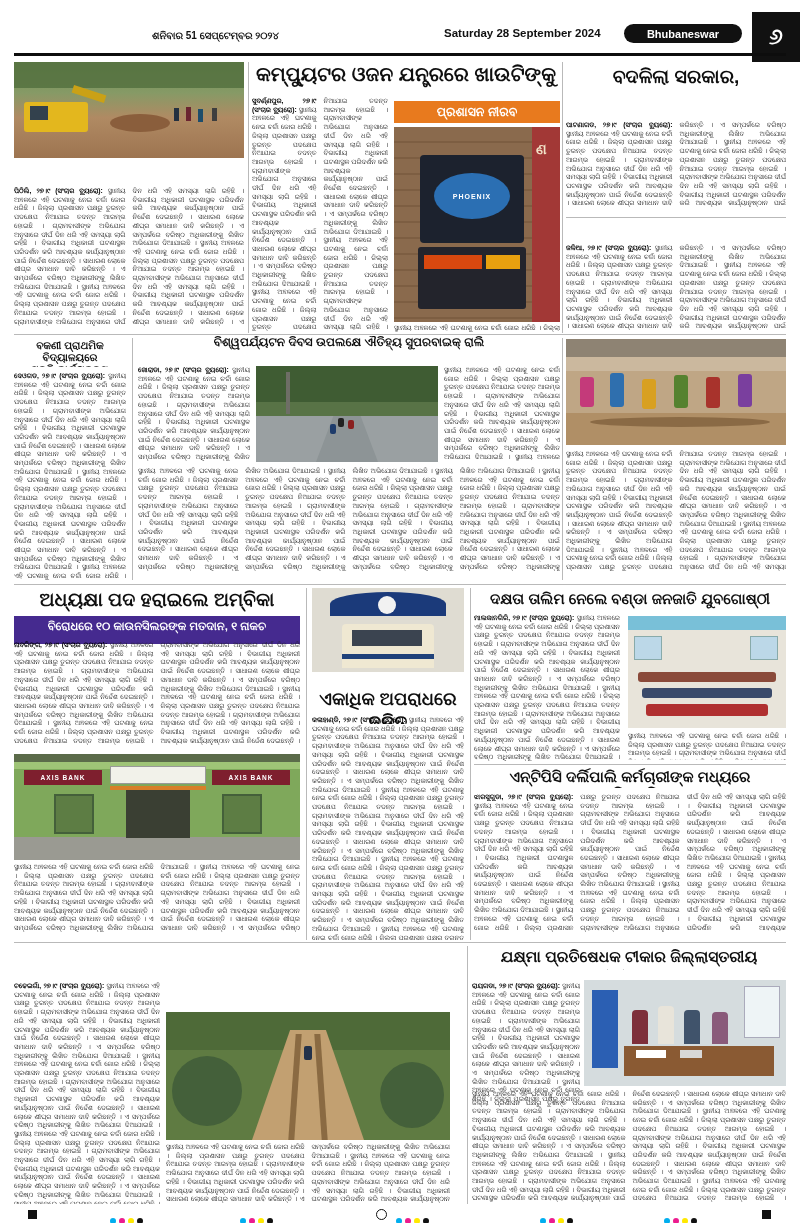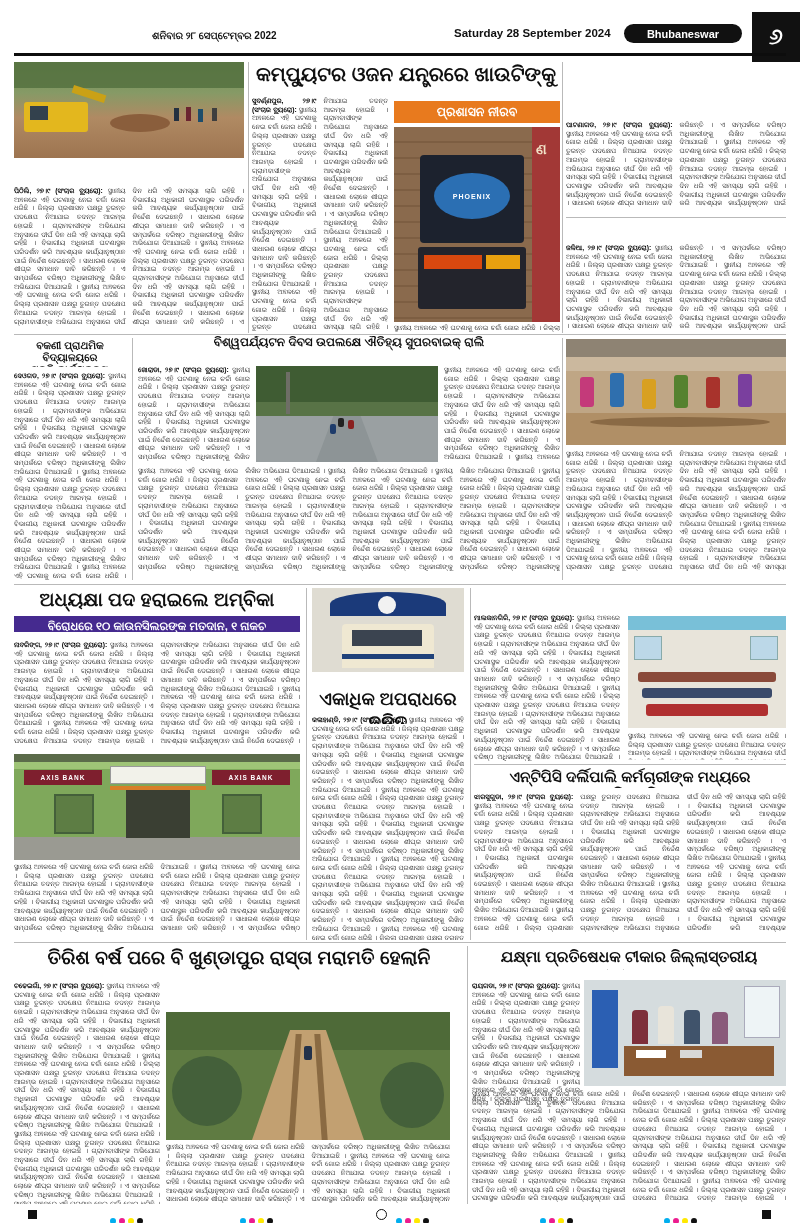--- a/index.html
+++ b/index.html
@@ -19,22 +19,22 @@
   .photo{position:absolute;overflow:hidden}
   .pill{background:#111;color:#fff;font-weight:bold;border-radius:10px;
         display:flex;align-items:center;justify-content:center}
   .regdot{width:6px;height:6px;border-radius:50%;display:inline-block;margin-right:3px}
 </style>
 </head>
 <body>
 
 <div class="page">
 
-  <div class="abs" style="left:152px;top:30px;font-size:10px;font-weight:bold;color:#111">ଶନିବାର ୨୮ ସେପ୍ଟେମ୍ବର 2022</div>
-  <div class="abs" style="left:454px;top:27px;font-size:11.5px;font-weight:bold;color:#111">Saturday 28 September 2024</div>
+  <div class="abs" style="left:152px;top:30px;font-size:10px;font-weight:bold;color:#111">ଶନିବାର 51 ସେପ୍ଟେମ୍ବର ୨୦୨୪</div>
+  <div class="abs" style="left:444px;top:27px;font-size:11.5px;font-weight:bold;color:#111">Saturday 28 September 2024</div>
   <div class="abs pill" style="left:624px;top:24px;width:118px;height:19px;font-size:11px">Bhubaneswar</div>
   <div class="abs" style="left:752px;top:12px;width:48px;height:50px;background:#111;color:#fff;display:flex;
        align-items:center;justify-content:center;font-size:22px;font-weight:bold">୬</div>
   <div class="abs" style="left:14px;top:53px;width:772px;height:2.5px;background:#0d0d0d"></div>
 
   <div class="photo" style="left:14px;top:62px;width:230px;height:96px;
        background:linear-gradient(180deg,#6f8d55 0%,#869a66 32%,#b08a63 58%,#9d7450 100%)">
     <div class="abs" style="left:0;top:0;width:100%;height:26px;background:#55713f;opacity:.85"></div>
     <div class="abs" style="left:10px;top:40px;width:64px;height:30px;background:#e3b71e;border-radius:3px"></div>
     <div class="abs" style="left:58px;top:28px;width:34px;height:8px;background:#caa116;transform:rotate(18deg)"></div>
@@ -67,20 +67,21 @@
     <div class="abs" style="left:92px;top:128px;width:34px;height:14px;background:#e8a00f"></div>
     <div class="abs" style="left:138px;top:0;width:28px;height:195px;background:#a23836"></div>
     <div class="abs" style="left:142px;top:14px;width:18px;height:40px;color:#f2e3c8;font-size:14px;font-weight:bold">ଣ</div>
   </div>
   <div class="abs body-text" style="left:394px;top:324px;width:166px;height:9px">
     <span>ସ୍ଥାନୀୟ ଅଞ୍ଚଳରେ ଏହି ଘଟଣାକୁ ନେଇ ଚର୍ଚ୍ଚା ଜୋର ଧରିଛି । ଜିଲ୍ଲା ପ୍ରଶାସନ ପକ୍ଷରୁ ତୁରନ୍ତ ପଦକ୍ଷେପ ନିଆଯାଇ ତଦନ୍ତ ଆରମ୍ଭ ହୋଇଛି । ଗ୍ରାମବାସୀଙ୍କ ଅଭିଯୋଗ ଅନୁସାରେ ଦୀର୍ଘ ଦିନ ଧରି ଏହି ସମସ୍ୟା ଲାଗି ରହିଛି । ବିଭାଗୀୟ ଅଧିକାରୀ ଘଟଣାସ୍ଥଳ ପରିଦର୍ଶନ କରି ଆବଶ୍ୟକ କାର୍ଯ୍ୟାନୁଷ୍ଠାନ ପାଇଁ ନିର୍ଦ୍ଦେଶ ଦେଇଛନ୍ତି । ସାଧାରଣ ଲୋକେ ଶୀଘ୍ର ସମାଧାନ ଦାବି କରିଛନ୍ତି । ଏ ସମ୍ପର୍କରେ ବରିଷ୍ଠ ଅଧିକାରୀଙ୍କୁ ଲିଖିତ ଅଭିଯୋଗ ଦିଆଯାଇଛି ।</span>
   </div>
   <div class="vline" style="left:562px;top:62px;height:271px"></div>
 
   <div class="abs hl" style="left:566px;top:64px;width:220px;height:52px;font-size:19px;line-height:1.35">
+    <div>ବଦଳିଲା ସରକାର,</div>
   </div>
   <div class="abs body-text cols2" style="left:566px;top:121px;width:220px;height:93px">
     <span class="dl">ପାଟଣାଗଡ, ୨୭।୯ (ସଂଚାର ବ୍ୟୁରୋ):</span>
     <span>ସ୍ଥାନୀୟ ଅଞ୍ଚଳରେ ଏହି ଘଟଣାକୁ ନେଇ ଚର୍ଚ୍ଚା ଜୋର ଧରିଛି । ଜିଲ୍ଲା ପ୍ରଶାସନ ପକ୍ଷରୁ ତୁରନ୍ତ ପଦକ୍ଷେପ ନିଆଯାଇ ତଦନ୍ତ ଆରମ୍ଭ ହୋଇଛି । ଗ୍ରାମବାସୀଙ୍କ ଅଭିଯୋଗ ଅନୁସାରେ ଦୀର୍ଘ ଦିନ ଧରି ଏହି ସମସ୍ୟା ଲାଗି ରହିଛି । ବିଭାଗୀୟ ଅଧିକାରୀ ଘଟଣାସ୍ଥଳ ପରିଦର୍ଶନ କରି ଆବଶ୍ୟକ କାର୍ଯ୍ୟାନୁଷ୍ଠାନ ପାଇଁ ନିର୍ଦ୍ଦେଶ ଦେଇଛନ୍ତି । ସାଧାରଣ ଲୋକେ ଶୀଘ୍ର ସମାଧାନ ଦାବି କରିଛନ୍ତି । ଏ ସମ୍ପର୍କରେ ବରିଷ୍ଠ ଅଧିକାରୀଙ୍କୁ ଲିଖିତ ଅଭିଯୋଗ ଦିଆଯାଇଛି । ସ୍ଥାନୀୟ ଅଞ୍ଚଳରେ ଏହି ଘଟଣାକୁ ନେଇ ଚର୍ଚ୍ଚା ଜୋର ଧରିଛି । ଜିଲ୍ଲା ପ୍ରଶାସନ ପକ୍ଷରୁ ତୁରନ୍ତ ପଦକ୍ଷେପ ନିଆଯାଇ ତଦନ୍ତ ଆରମ୍ଭ ହୋଇଛି । ଗ୍ରାମବାସୀଙ୍କ ଅଭିଯୋଗ ଅନୁସାରେ ଦୀର୍ଘ ଦିନ ଧରି ଏହି ସମସ୍ୟା ଲାଗି ରହିଛି । ବିଭାଗୀୟ ଅଧିକାରୀ ଘଟଣାସ୍ଥଳ ପରିଦର୍ଶନ କରି ଆବଶ୍ୟକ କାର୍ଯ୍ୟାନୁଷ୍ଠାନ ପାଇଁ ନିର୍ଦ୍ଦେଶ ଦେଇଛନ୍ତି । ସାଧାରଣ ଲୋକେ ଶୀଘ୍ର ସମାଧାନ ଦାବି କରିଛନ୍ତି । ଏ ସମ୍ପର୍କରେ ବରିଷ୍ଠ ଅଧିକାରୀଙ୍କୁ ଲିଖିତ ଅଭିଯୋଗ ଦିଆଯାଇଛି । ସ୍ଥାନୀୟ ଅଞ୍ଚଳରେ ଏହି ଘଟଣାକୁ ନେଇ ଚର୍ଚ୍ଚା ଜୋର ଧରିଛି । ଜିଲ୍ଲା ପ୍ରଶାସନ ପକ୍ଷରୁ ତୁରନ୍ତ ପଦକ୍ଷେପ ନିଆଯାଇ ତଦନ୍ତ ଆରମ୍ଭ ହୋଇଛି । ଗ୍ରାମବାସୀଙ୍କ ଅଭିଯୋଗ ଅନୁସାରେ ଦୀର୍ଘ ଦିନ ଧରି ଏହି ସମସ୍ୟା ଲାଗି ରହିଛି । ବିଭାଗୀୟ ଅଧିକାରୀ ଘଟଣାସ୍ଥଳ ପରିଦର୍ଶନ କରି ଆବଶ୍ୟକ କାର୍ଯ୍ୟାନୁଷ୍ଠାନ ପାଇଁ ନିର୍ଦ୍ଦେଶ ଦେଇଛନ୍ତି । ସାଧାରଣ ଲୋକେ ଶୀଘ୍ର ସମାଧାନ ଦାବି କରିଛନ୍ତି । ଏ ସମ୍ପର୍କରେ ବରିଷ୍ଠ ଅଧିକାରୀଙ୍କୁ ଲିଖିତ ଅଭିଯୋଗ ଦିଆଯାଇଛି ।</span>
   </div>
   <div class="hline" style="left:566px;top:217px;width:220px"></div>
 
   <div class="abs body-text cols2" style="left:566px;top:244px;width:220px;height:88px">
     <span class="dl">ଜଳିଆ, ୨୭।୯ (ସଂଚାର ବ୍ୟୁରୋ):</span>
     <span>ସ୍ଥାନୀୟ ଅଞ୍ଚଳରେ ଏହି ଘଟଣାକୁ ନେଇ ଚର୍ଚ୍ଚା ଜୋର ଧରିଛି । ଜିଲ୍ଲା ପ୍ରଶାସନ ପକ୍ଷରୁ ତୁରନ୍ତ ପଦକ୍ଷେପ ନିଆଯାଇ ତଦନ୍ତ ଆରମ୍ଭ ହୋଇଛି । ଗ୍ରାମବାସୀଙ୍କ ଅଭିଯୋଗ ଅନୁସାରେ ଦୀର୍ଘ ଦିନ ଧରି ଏହି ସମସ୍ୟା ଲାଗି ରହିଛି । ବିଭାଗୀୟ ଅଧିକାରୀ ଘଟଣାସ୍ଥଳ ପରିଦର୍ଶନ କରି ଆବଶ୍ୟକ କାର୍ଯ୍ୟାନୁଷ୍ଠାନ ପାଇଁ ନିର୍ଦ୍ଦେଶ ଦେଇଛନ୍ତି । ସାଧାରଣ ଲୋକେ ଶୀଘ୍ର ସମାଧାନ ଦାବି କରିଛନ୍ତି । ଏ ସମ୍ପର୍କରେ ବରିଷ୍ଠ ଅଧିକାରୀଙ୍କୁ ଲିଖିତ ଅଭିଯୋଗ ଦିଆଯାଇଛି । ସ୍ଥାନୀୟ ଅଞ୍ଚଳରେ ଏହି ଘଟଣାକୁ ନେଇ ଚର୍ଚ୍ଚା ଜୋର ଧରିଛି । ଜିଲ୍ଲା ପ୍ରଶାସନ ପକ୍ଷରୁ ତୁରନ୍ତ ପଦକ୍ଷେପ ନିଆଯାଇ ତଦନ୍ତ ଆରମ୍ଭ ହୋଇଛି । ଗ୍ରାମବାସୀଙ୍କ ଅଭିଯୋଗ ଅନୁସାରେ ଦୀର୍ଘ ଦିନ ଧରି ଏହି ସମସ୍ୟା ଲାଗି ରହିଛି । ବିଭାଗୀୟ ଅଧିକାରୀ ଘଟଣାସ୍ଥଳ ପରିଦର୍ଶନ କରି ଆବଶ୍ୟକ କାର୍ଯ୍ୟାନୁଷ୍ଠାନ ପାଇଁ ନିର୍ଦ୍ଦେଶ ଦେଇଛନ୍ତି । ସାଧାରଣ ଲୋକେ ଶୀଘ୍ର ସମାଧାନ ଦାବି କରିଛନ୍ତି । ଏ ସମ୍ପର୍କରେ ବରିଷ୍ଠ ଅଧିକାରୀଙ୍କୁ ଲିଖିତ ଅଭିଯୋଗ ଦିଆଯାଇଛି । ସ୍ଥାନୀୟ ଅଞ୍ଚଳରେ ଏହି ଘଟଣାକୁ ନେଇ ଚର୍ଚ୍ଚା ଜୋର ଧରିଛି । ଜିଲ୍ଲା ପ୍ରଶାସନ ପକ୍ଷରୁ ତୁରନ୍ତ ପଦକ୍ଷେପ ନିଆଯାଇ ତଦନ୍ତ ଆରମ୍ଭ ହୋଇଛି । ଗ୍ରାମବାସୀଙ୍କ ଅଭିଯୋଗ ଅନୁସାରେ ଦୀର୍ଘ ଦିନ ଧରି ଏହି ସମସ୍ୟା ଲାଗି ରହିଛି । ବିଭାଗୀୟ ଅଧିକାରୀ ଘଟଣାସ୍ଥଳ ପରିଦର୍ଶନ କରି ଆବଶ୍ୟକ କାର୍ଯ୍ୟାନୁଷ୍ଠାନ ପାଇଁ ନିର୍ଦ୍ଦେଶ ଦେଇଛନ୍ତି । ସାଧାରଣ ଲୋକେ ଶୀଘ୍ର ସମାଧାନ ଦାବି କରିଛନ୍ତି । ଏ ସମ୍ପର୍କରେ ବରିଷ୍ଠ ଅଧିକାରୀଙ୍କୁ ଲିଖିତ ଅଭିଯୋଗ ଦିଆଯାଇଛି ।</span>
@@ -131,21 +132,21 @@
     <div class="abs" style="left:172px;top:35px;width:14px;height:33px;background:#7a3f9e;border-radius:3px"></div>
     <div class="abs" style="left:24px;top:78px;width:180px;height:10px;background:#8a6a45;border-radius:50%"></div>
   </div>
   <div class="abs body-text cols2" style="left:566px;top:450px;width:220px;height:130px">
     <span>ସ୍ଥାନୀୟ ଅଞ୍ଚଳରେ ଏହି ଘଟଣାକୁ ନେଇ ଚର୍ଚ୍ଚା ଜୋର ଧରିଛି । ଜିଲ୍ଲା ପ୍ରଶାସନ ପକ୍ଷରୁ ତୁରନ୍ତ ପଦକ୍ଷେପ ନିଆଯାଇ ତଦନ୍ତ ଆରମ୍ଭ ହୋଇଛି । ଗ୍ରାମବାସୀଙ୍କ ଅଭିଯୋଗ ଅନୁସାରେ ଦୀର୍ଘ ଦିନ ଧରି ଏହି ସମସ୍ୟା ଲାଗି ରହିଛି । ବିଭାଗୀୟ ଅଧିକାରୀ ଘଟଣାସ୍ଥଳ ପରିଦର୍ଶନ କରି ଆବଶ୍ୟକ କାର୍ଯ୍ୟାନୁଷ୍ଠାନ ପାଇଁ ନିର୍ଦ୍ଦେଶ ଦେଇଛନ୍ତି । ସାଧାରଣ ଲୋକେ ଶୀଘ୍ର ସମାଧାନ ଦାବି କରିଛନ୍ତି । ଏ ସମ୍ପର୍କରେ ବରିଷ୍ଠ ଅଧିକାରୀଙ୍କୁ ଲିଖିତ ଅଭିଯୋଗ ଦିଆଯାଇଛି । ସ୍ଥାନୀୟ ଅଞ୍ଚଳରେ ଏହି ଘଟଣାକୁ ନେଇ ଚର୍ଚ୍ଚା ଜୋର ଧରିଛି । ଜିଲ୍ଲା ପ୍ରଶାସନ ପକ୍ଷରୁ ତୁରନ୍ତ ପଦକ୍ଷେପ ନିଆଯାଇ ତଦନ୍ତ ଆରମ୍ଭ ହୋଇଛି । ଗ୍ରାମବାସୀଙ୍କ ଅଭିଯୋଗ ଅନୁସାରେ ଦୀର୍ଘ ଦିନ ଧରି ଏହି ସମସ୍ୟା ଲାଗି ରହିଛି । ବିଭାଗୀୟ ଅଧିକାରୀ ଘଟଣାସ୍ଥଳ ପରିଦର୍ଶନ କରି ଆବଶ୍ୟକ କାର୍ଯ୍ୟାନୁଷ୍ଠାନ ପାଇଁ ନିର୍ଦ୍ଦେଶ ଦେଇଛନ୍ତି । ସାଧାରଣ ଲୋକେ ଶୀଘ୍ର ସମାଧାନ ଦାବି କରିଛନ୍ତି । ଏ ସମ୍ପର୍କରେ ବରିଷ୍ଠ ଅଧିକାରୀଙ୍କୁ ଲିଖିତ ଅଭିଯୋଗ ଦିଆଯାଇଛି । ସ୍ଥାନୀୟ ଅଞ୍ଚଳରେ ଏହି ଘଟଣାକୁ ନେଇ ଚର୍ଚ୍ଚା ଜୋର ଧରିଛି । ଜିଲ୍ଲା ପ୍ରଶାସନ ପକ୍ଷରୁ ତୁରନ୍ତ ପଦକ୍ଷେପ ନିଆଯାଇ ତଦନ୍ତ ଆରମ୍ଭ ହୋଇଛି । ଗ୍ରାମବାସୀଙ୍କ ଅଭିଯୋଗ ଅନୁସାରେ ଦୀର୍ଘ ଦିନ ଧରି ଏହି ସମସ୍ୟା ଲାଗି ରହିଛି । ବିଭାଗୀୟ ଅଧିକାରୀ ଘଟଣାସ୍ଥଳ ପରିଦର୍ଶନ କରି ଆବଶ୍ୟକ କାର୍ଯ୍ୟାନୁଷ୍ଠାନ ପାଇଁ ନିର୍ଦ୍ଦେଶ ଦେଇଛନ୍ତି । ସାଧାରଣ ଲୋକେ ଶୀଘ୍ର ସମାଧାନ ଦାବି କରିଛନ୍ତି । ଏ ସମ୍ପର୍କରେ ବରିଷ୍ଠ ଅଧିକାରୀଙ୍କୁ ଲିଖିତ ଅଭିଯୋଗ ଦିଆଯାଇଛି । ସ୍ଥାନୀୟ ଅଞ୍ଚଳରେ ଏହି ଘଟଣାକୁ ନେଇ ଚର୍ଚ୍ଚା ଜୋର ଧରିଛି । ଜିଲ୍ଲା ପ୍ରଶାସନ ପକ୍ଷରୁ ତୁରନ୍ତ ପଦକ୍ଷେପ ନିଆଯାଇ ତଦନ୍ତ ଆରମ୍ଭ ହୋଇଛି । ଗ୍ରାମବାସୀଙ୍କ ଅଭିଯୋଗ ଅନୁସାରେ ଦୀର୍ଘ ଦିନ ଧରି ଏହି ସମସ୍ୟା ଲାଗି ରହିଛି । ବିଭାଗୀୟ ଅଧିକାରୀ ଘଟଣାସ୍ଥଳ ପରିଦର୍ଶନ କରି ଆବଶ୍ୟକ କାର୍ଯ୍ୟାନୁଷ୍ଠାନ ପାଇଁ ନିର୍ଦ୍ଦେଶ ଦେଇଛନ୍ତି । ସାଧାରଣ ଲୋକେ ଶୀଘ୍ର ସମାଧାନ ଦାବି କରିଛନ୍ତି । ଏ ସମ୍ପର୍କରେ ବରିଷ୍ଠ ଅଧିକାରୀଙ୍କୁ ଲିଖିତ ଅଭିଯୋଗ ଦିଆଯାଇଛି ।</span>
   </div>
 
   <div class="hline" style="left:14px;top:584px;width:772px"></div>
 
   <div class="abs hl" style="left:14px;top:589px;width:286px;height:24px;font-size:19px">ଅଧ୍ୟକ୍ଷା ପଦ ହରାଇଲେ ଅମ୍ବିକା</div>
-  <div class="abs kicker" style="left:14px;top:616px;width:286px;height:16px;background:#452a8f;font-size:11.5px;line-height:20px">ବିରୋଧରେ ୧୦ କାଉନସିଲରଙ୍କ ମତଦାନ, ୧ ନାକଚ</div>
+  <div class="abs kicker" style="left:14px;top:616px;width:286px;height:28px;background:#452a8f;font-size:11.5px;line-height:20px">ବିରୋଧରେ ୧୦ କାଉନସିଲରଙ୍କ ମତଦାନ, ୧ ନାକଚ</div>
   <div class="abs body-text cols2" style="left:14px;top:641px;width:286px;height:110px">
     <span class="dl">ନାବରିଙ୍ଗ, ୨୭।୯ (ସଂଚାର ବ୍ୟୁରୋ):</span>
     <span>ସ୍ଥାନୀୟ ଅଞ୍ଚଳରେ ଏହି ଘଟଣାକୁ ନେଇ ଚର୍ଚ୍ଚା ଜୋର ଧରିଛି । ଜିଲ୍ଲା ପ୍ରଶାସନ ପକ୍ଷରୁ ତୁରନ୍ତ ପଦକ୍ଷେପ ନିଆଯାଇ ତଦନ୍ତ ଆରମ୍ଭ ହୋଇଛି । ଗ୍ରାମବାସୀଙ୍କ ଅଭିଯୋଗ ଅନୁସାରେ ଦୀର୍ଘ ଦିନ ଧରି ଏହି ସମସ୍ୟା ଲାଗି ରହିଛି । ବିଭାଗୀୟ ଅଧିକାରୀ ଘଟଣାସ୍ଥଳ ପରିଦର୍ଶନ କରି ଆବଶ୍ୟକ କାର୍ଯ୍ୟାନୁଷ୍ଠାନ ପାଇଁ ନିର୍ଦ୍ଦେଶ ଦେଇଛନ୍ତି । ସାଧାରଣ ଲୋକେ ଶୀଘ୍ର ସମାଧାନ ଦାବି କରିଛନ୍ତି । ଏ ସମ୍ପର୍କରେ ବରିଷ୍ଠ ଅଧିକାରୀଙ୍କୁ ଲିଖିତ ଅଭିଯୋଗ ଦିଆଯାଇଛି । ସ୍ଥାନୀୟ ଅଞ୍ଚଳରେ ଏହି ଘଟଣାକୁ ନେଇ ଚର୍ଚ୍ଚା ଜୋର ଧରିଛି । ଜିଲ୍ଲା ପ୍ରଶାସନ ପକ୍ଷରୁ ତୁରନ୍ତ ପଦକ୍ଷେପ ନିଆଯାଇ ତଦନ୍ତ ଆରମ୍ଭ ହୋଇଛି । ଗ୍ରାମବାସୀଙ୍କ ଅଭିଯୋଗ ଅନୁସାରେ ଦୀର୍ଘ ଦିନ ଧରି ଏହି ସମସ୍ୟା ଲାଗି ରହିଛି । ବିଭାଗୀୟ ଅଧିକାରୀ ଘଟଣାସ୍ଥଳ ପରିଦର୍ଶନ କରି ଆବଶ୍ୟକ କାର୍ଯ୍ୟାନୁଷ୍ଠାନ ପାଇଁ ନିର୍ଦ୍ଦେଶ ଦେଇଛନ୍ତି । ସାଧାରଣ ଲୋକେ ଶୀଘ୍ର ସମାଧାନ ଦାବି କରିଛନ୍ତି । ଏ ସମ୍ପର୍କରେ ବରିଷ୍ଠ ଅଧିକାରୀଙ୍କୁ ଲିଖିତ ଅଭିଯୋଗ ଦିଆଯାଇଛି । ସ୍ଥାନୀୟ ଅଞ୍ଚଳରେ ଏହି ଘଟଣାକୁ ନେଇ ଚର୍ଚ୍ଚା ଜୋର ଧରିଛି । ଜିଲ୍ଲା ପ୍ରଶାସନ ପକ୍ଷରୁ ତୁରନ୍ତ ପଦକ୍ଷେପ ନିଆଯାଇ ତଦନ୍ତ ଆରମ୍ଭ ହୋଇଛି । ଗ୍ରାମବାସୀଙ୍କ ଅଭିଯୋଗ ଅନୁସାରେ ଦୀର୍ଘ ଦିନ ଧରି ଏହି ସମସ୍ୟା ଲାଗି ରହିଛି । ବିଭାଗୀୟ ଅଧିକାରୀ ଘଟଣାସ୍ଥଳ ପରିଦର୍ଶନ କରି ଆବଶ୍ୟକ କାର୍ଯ୍ୟାନୁଷ୍ଠାନ ପାଇଁ ନିର୍ଦ୍ଦେଶ ଦେଇଛନ୍ତି । ସାଧାରଣ ଲୋକେ ଶୀଘ୍ର ସମାଧାନ ଦାବି କରିଛନ୍ତି । ଏ ସମ୍ପର୍କରେ ବରିଷ୍ଠ ଅଧିକାରୀଙ୍କୁ ଲିଖିତ ଅଭିଯୋଗ ଦିଆଯାଇଛି ।</span>
   </div>
   <div class="photo" style="left:14px;top:754px;width:286px;height:106px;
        background:linear-gradient(180deg,#9fc477 0 14%,#7fa85b 14% 78%,#9a9a92 78% 100%)">
     <div class="abs" style="left:0;top:0;width:100%;height:8px;background:#5b6b4a"></div>
     <div class="abs" style="left:10px;top:16px;width:78px;height:15px;background:#7e1f2e;color:#fff;font-size:6.5px;font-weight:bold;
          display:flex;align-items:center;justify-content:center;letter-spacing:1px">AXIS BANK</div>
     <div class="abs" style="left:198px;top:16px;width:78px;height:15px;background:#7e1f2e;color:#fff;font-size:6.5px;font-weight:bold;
@@ -171,20 +172,21 @@
   <div class="abs hl" style="left:312px;top:688px;width:152px;height:36px;font-size:18px;line-height:1.3">
     <div>ଏକାଧିକ ଅପରାଧରେ ଜଡିତ</div>
     <div>ରଙ୍ଗାଧରକୁ ଧରି ପାରୁନି ପୋଲିସ</div>
   </div>
   <div class="abs body-text" style="left:312px;top:716px;width:152px;height:224px">
     <span class="dl">କଳାହାଣ୍ଡି, ୨୭।୯ (ସଂଚାର ବ୍ୟୁରୋ):</span>
     <span>ସ୍ଥାନୀୟ ଅଞ୍ଚଳରେ ଏହି ଘଟଣାକୁ ନେଇ ଚର୍ଚ୍ଚା ଜୋର ଧରିଛି । ଜିଲ୍ଲା ପ୍ରଶାସନ ପକ୍ଷରୁ ତୁରନ୍ତ ପଦକ୍ଷେପ ନିଆଯାଇ ତଦନ୍ତ ଆରମ୍ଭ ହୋଇଛି । ଗ୍ରାମବାସୀଙ୍କ ଅଭିଯୋଗ ଅନୁସାରେ ଦୀର୍ଘ ଦିନ ଧରି ଏହି ସମସ୍ୟା ଲାଗି ରହିଛି । ବିଭାଗୀୟ ଅଧିକାରୀ ଘଟଣାସ୍ଥଳ ପରିଦର୍ଶନ କରି ଆବଶ୍ୟକ କାର୍ଯ୍ୟାନୁଷ୍ଠାନ ପାଇଁ ନିର୍ଦ୍ଦେଶ ଦେଇଛନ୍ତି । ସାଧାରଣ ଲୋକେ ଶୀଘ୍ର ସମାଧାନ ଦାବି କରିଛନ୍ତି । ଏ ସମ୍ପର୍କରେ ବରିଷ୍ଠ ଅଧିକାରୀଙ୍କୁ ଲିଖିତ ଅଭିଯୋଗ ଦିଆଯାଇଛି । ସ୍ଥାନୀୟ ଅଞ୍ଚଳରେ ଏହି ଘଟଣାକୁ ନେଇ ଚର୍ଚ୍ଚା ଜୋର ଧରିଛି । ଜିଲ୍ଲା ପ୍ରଶାସନ ପକ୍ଷରୁ ତୁରନ୍ତ ପଦକ୍ଷେପ ନିଆଯାଇ ତଦନ୍ତ ଆରମ୍ଭ ହୋଇଛି । ଗ୍ରାମବାସୀଙ୍କ ଅଭିଯୋଗ ଅନୁସାରେ ଦୀର୍ଘ ଦିନ ଧରି ଏହି ସମସ୍ୟା ଲାଗି ରହିଛି । ବିଭାଗୀୟ ଅଧିକାରୀ ଘଟଣାସ୍ଥଳ ପରିଦର୍ଶନ କରି ଆବଶ୍ୟକ କାର୍ଯ୍ୟାନୁଷ୍ଠାନ ପାଇଁ ନିର୍ଦ୍ଦେଶ ଦେଇଛନ୍ତି । ସାଧାରଣ ଲୋକେ ଶୀଘ୍ର ସମାଧାନ ଦାବି କରିଛନ୍ତି । ଏ ସମ୍ପର୍କରେ ବରିଷ୍ଠ ଅଧିକାରୀଙ୍କୁ ଲିଖିତ ଅଭିଯୋଗ ଦିଆଯାଇଛି । ସ୍ଥାନୀୟ ଅଞ୍ଚଳରେ ଏହି ଘଟଣାକୁ ନେଇ ଚର୍ଚ୍ଚା ଜୋର ଧରିଛି । ଜିଲ୍ଲା ପ୍ରଶାସନ ପକ୍ଷରୁ ତୁରନ୍ତ ପଦକ୍ଷେପ ନିଆଯାଇ ତଦନ୍ତ ଆରମ୍ଭ ହୋଇଛି । ଗ୍ରାମବାସୀଙ୍କ ଅଭିଯୋଗ ଅନୁସାରେ ଦୀର୍ଘ ଦିନ ଧରି ଏହି ସମସ୍ୟା ଲାଗି ରହିଛି । ବିଭାଗୀୟ ଅଧିକାରୀ ଘଟଣାସ୍ଥଳ ପରିଦର୍ଶନ କରି ଆବଶ୍ୟକ କାର୍ଯ୍ୟାନୁଷ୍ଠାନ ପାଇଁ ନିର୍ଦ୍ଦେଶ ଦେଇଛନ୍ତି । ସାଧାରଣ ଲୋକେ ଶୀଘ୍ର ସମାଧାନ ଦାବି କରିଛନ୍ତି । ଏ ସମ୍ପର୍କରେ ବରିଷ୍ଠ ଅଧିକାରୀଙ୍କୁ ଲିଖିତ ଅଭିଯୋଗ ଦିଆଯାଇଛି । ସ୍ଥାନୀୟ ଅଞ୍ଚଳରେ ଏହି ଘଟଣାକୁ ନେଇ ଚର୍ଚ୍ଚା ଜୋର ଧରିଛି । ଜିଲ୍ଲା ପ୍ରଶାସନ ପକ୍ଷରୁ ତୁରନ୍ତ ପଦକ୍ଷେପ ନିଆଯାଇ ତଦନ୍ତ ଆରମ୍ଭ ହୋଇଛି । ଗ୍ରାମବାସୀଙ୍କ ଅଭିଯୋଗ ଅନୁସାରେ ଦୀର୍ଘ ଦିନ ଧରି ଏହି ସମସ୍ୟା ଲାଗି ରହିଛି । ବିଭାଗୀୟ ଅଧିକାରୀ ଘଟଣାସ୍ଥଳ ପରିଦର୍ଶନ କରି ଆବଶ୍ୟକ କାର୍ଯ୍ୟାନୁଷ୍ଠାନ ପାଇଁ ନିର୍ଦ୍ଦେଶ ଦେଇଛନ୍ତି । ସାଧାରଣ ଲୋକେ ଶୀଘ୍ର ସମାଧାନ ଦାବି କରିଛନ୍ତି । ଏ ସମ୍ପର୍କରେ ବରିଷ୍ଠ ଅଧିକାରୀଙ୍କୁ ଲିଖିତ ଅଭିଯୋଗ ଦିଆଯାଇଛି ।</span>
   </div>
   <div class="vline" style="left:470px;top:588px;height:352px"></div>
 
+  <div class="abs hl" style="left:474px;top:590px;width:312px;height:20px;font-size:15px">ଦକ୍ଷତା ତାଲିମ ନେଲେ ବଣ୍ଡା ଜନଜାତି ଯୁବଗୋଷ୍ଠୀ</div>
   <div class="abs body-text" style="left:474px;top:614px;width:146px;height:148px">
     <span class="dl">ମାଲକାନଗିରି, ୨୭।୯ (ସଂଚାର ବ୍ୟୁରୋ):</span>
     <span>ସ୍ଥାନୀୟ ଅଞ୍ଚଳରେ ଏହି ଘଟଣାକୁ ନେଇ ଚର୍ଚ୍ଚା ଜୋର ଧରିଛି । ଜିଲ୍ଲା ପ୍ରଶାସନ ପକ୍ଷରୁ ତୁରନ୍ତ ପଦକ୍ଷେପ ନିଆଯାଇ ତଦନ୍ତ ଆରମ୍ଭ ହୋଇଛି । ଗ୍ରାମବାସୀଙ୍କ ଅଭିଯୋଗ ଅନୁସାରେ ଦୀର୍ଘ ଦିନ ଧରି ଏହି ସମସ୍ୟା ଲାଗି ରହିଛି । ବିଭାଗୀୟ ଅଧିକାରୀ ଘଟଣାସ୍ଥଳ ପରିଦର୍ଶନ କରି ଆବଶ୍ୟକ କାର୍ଯ୍ୟାନୁଷ୍ଠାନ ପାଇଁ ନିର୍ଦ୍ଦେଶ ଦେଇଛନ୍ତି । ସାଧାରଣ ଲୋକେ ଶୀଘ୍ର ସମାଧାନ ଦାବି କରିଛନ୍ତି । ଏ ସମ୍ପର୍କରେ ବରିଷ୍ଠ ଅଧିକାରୀଙ୍କୁ ଲିଖିତ ଅଭିଯୋଗ ଦିଆଯାଇଛି । ସ୍ଥାନୀୟ ଅଞ୍ଚଳରେ ଏହି ଘଟଣାକୁ ନେଇ ଚର୍ଚ୍ଚା ଜୋର ଧରିଛି । ଜିଲ୍ଲା ପ୍ରଶାସନ ପକ୍ଷରୁ ତୁରନ୍ତ ପଦକ୍ଷେପ ନିଆଯାଇ ତଦନ୍ତ ଆରମ୍ଭ ହୋଇଛି । ଗ୍ରାମବାସୀଙ୍କ ଅଭିଯୋଗ ଅନୁସାରେ ଦୀର୍ଘ ଦିନ ଧରି ଏହି ସମସ୍ୟା ଲାଗି ରହିଛି । ବିଭାଗୀୟ ଅଧିକାରୀ ଘଟଣାସ୍ଥଳ ପରିଦର୍ଶନ କରି ଆବଶ୍ୟକ କାର୍ଯ୍ୟାନୁଷ୍ଠାନ ପାଇଁ ନିର୍ଦ୍ଦେଶ ଦେଇଛନ୍ତି । ସାଧାରଣ ଲୋକେ ଶୀଘ୍ର ସମାଧାନ ଦାବି କରିଛନ୍ତି । ଏ ସମ୍ପର୍କରେ ବରିଷ୍ଠ ଅଧିକାରୀଙ୍କୁ ଲିଖିତ ଅଭିଯୋଗ ଦିଆଯାଇଛି । ସ୍ଥାନୀୟ ଅଞ୍ଚଳରେ ଏହି ଘଟଣାକୁ ନେଇ ଚର୍ଚ୍ଚା ଜୋର ଧରିଛି । ଜିଲ୍ଲା ପ୍ରଶାସନ ପକ୍ଷରୁ ତୁରନ୍ତ ପଦକ୍ଷେପ ନିଆଯାଇ ତଦନ୍ତ ଆରମ୍ଭ ହୋଇଛି । ଗ୍ରାମବାସୀଙ୍କ ଅଭିଯୋଗ ଅନୁସାରେ ଦୀର୍ଘ ଦିନ ଧରି ଏହି ସମସ୍ୟା ଲାଗି ରହିଛି । ବିଭାଗୀୟ ଅଧିକାରୀ ଘଟଣାସ୍ଥଳ ପରିଦର୍ଶନ କରି ଆବଶ୍ୟକ କାର୍ଯ୍ୟାନୁଷ୍ଠାନ ପାଇଁ ନିର୍ଦ୍ଦେଶ ଦେଇଛନ୍ତି । ସାଧାରଣ ଲୋକେ ଶୀଘ୍ର ସମାଧାନ ଦାବି କରିଛନ୍ତି । ଏ ସମ୍ପର୍କରେ ବରିଷ୍ଠ ଅଧିକାରୀଙ୍କୁ ଲିଖିତ ଅଭିଯୋଗ ଦିଆଯାଇଛି ।</span>
   </div>
   <div class="photo" style="left:628px;top:616px;width:158px;height:112px;background:#e8e4da">
     <div class="abs" style="left:0;top:0;width:100%;height:14px;background:#79c0d8"></div>
     <div class="abs" style="left:6px;top:20px;width:28px;height:24px;background:#bcd8e8;border:1px solid #8aa"></div>
     <div class="abs" style="left:122px;top:20px;width:28px;height:24px;background:#bcd8e8;border:1px solid #8aa"></div>
     <div class="abs" style="left:10px;top:56px;width:138px;height:10px;background:#8a4a3a;border-radius:3px"></div>
     <div class="abs" style="left:14px;top:72px;width:130px;height:10px;background:#3a4a6a;border-radius:3px"></div>
@@ -196,21 +198,20 @@
   <div class="hline" style="left:474px;top:764px;width:312px"></div>
 
   <div class="abs hl" style="left:474px;top:768px;width:312px;height:20px;font-size:15px">ଏନ୍‌ଟିପିସି ଦର୍ଲିପାଲି କର୍ମଚାରୀଙ୍କ ମଧ୍ୟରେ ପ୍ରତିଯୋଗିତା</div>
   <div class="abs body-text cols3" style="left:474px;top:793px;width:312px;height:146px">
     <span class="dl">ଝାରସୁଗୁଡା, ୨୭।୯ (ସଂଚାର ବ୍ୟୁରୋ):</span>
     <span>ସ୍ଥାନୀୟ ଅଞ୍ଚଳରେ ଏହି ଘଟଣାକୁ ନେଇ ଚର୍ଚ୍ଚା ଜୋର ଧରିଛି । ଜିଲ୍ଲା ପ୍ରଶାସନ ପକ୍ଷରୁ ତୁରନ୍ତ ପଦକ୍ଷେପ ନିଆଯାଇ ତଦନ୍ତ ଆରମ୍ଭ ହୋଇଛି । ଗ୍ରାମବାସୀଙ୍କ ଅଭିଯୋଗ ଅନୁସାରେ ଦୀର୍ଘ ଦିନ ଧରି ଏହି ସମସ୍ୟା ଲାଗି ରହିଛି । ବିଭାଗୀୟ ଅଧିକାରୀ ଘଟଣାସ୍ଥଳ ପରିଦର୍ଶନ କରି ଆବଶ୍ୟକ କାର୍ଯ୍ୟାନୁଷ୍ଠାନ ପାଇଁ ନିର୍ଦ୍ଦେଶ ଦେଇଛନ୍ତି । ସାଧାରଣ ଲୋକେ ଶୀଘ୍ର ସମାଧାନ ଦାବି କରିଛନ୍ତି । ଏ ସମ୍ପର୍କରେ ବରିଷ୍ଠ ଅଧିକାରୀଙ୍କୁ ଲିଖିତ ଅଭିଯୋଗ ଦିଆଯାଇଛି । ସ୍ଥାନୀୟ ଅଞ୍ଚଳରେ ଏହି ଘଟଣାକୁ ନେଇ ଚର୍ଚ୍ଚା ଜୋର ଧରିଛି । ଜିଲ୍ଲା ପ୍ରଶାସନ ପକ୍ଷରୁ ତୁରନ୍ତ ପଦକ୍ଷେପ ନିଆଯାଇ ତଦନ୍ତ ଆରମ୍ଭ ହୋଇଛି । ଗ୍ରାମବାସୀଙ୍କ ଅଭିଯୋଗ ଅନୁସାରେ ଦୀର୍ଘ ଦିନ ଧରି ଏହି ସମସ୍ୟା ଲାଗି ରହିଛି । ବିଭାଗୀୟ ଅଧିକାରୀ ଘଟଣାସ୍ଥଳ ପରିଦର୍ଶନ କରି ଆବଶ୍ୟକ କାର୍ଯ୍ୟାନୁଷ୍ଠାନ ପାଇଁ ନିର୍ଦ୍ଦେଶ ଦେଇଛନ୍ତି । ସାଧାରଣ ଲୋକେ ଶୀଘ୍ର ସମାଧାନ ଦାବି କରିଛନ୍ତି । ଏ ସମ୍ପର୍କରେ ବରିଷ୍ଠ ଅଧିକାରୀଙ୍କୁ ଲିଖିତ ଅଭିଯୋଗ ଦିଆଯାଇଛି । ସ୍ଥାନୀୟ ଅଞ୍ଚଳରେ ଏହି ଘଟଣାକୁ ନେଇ ଚର୍ଚ୍ଚା ଜୋର ଧରିଛି । ଜିଲ୍ଲା ପ୍ରଶାସନ ପକ୍ଷରୁ ତୁରନ୍ତ ପଦକ୍ଷେପ ନିଆଯାଇ ତଦନ୍ତ ଆରମ୍ଭ ହୋଇଛି । ଗ୍ରାମବାସୀଙ୍କ ଅଭିଯୋଗ ଅନୁସାରେ ଦୀର୍ଘ ଦିନ ଧରି ଏହି ସମସ୍ୟା ଲାଗି ରହିଛି । ବିଭାଗୀୟ ଅଧିକାରୀ ଘଟଣାସ୍ଥଳ ପରିଦର୍ଶନ କରି ଆବଶ୍ୟକ କାର୍ଯ୍ୟାନୁଷ୍ଠାନ ପାଇଁ ନିର୍ଦ୍ଦେଶ ଦେଇଛନ୍ତି । ସାଧାରଣ ଲୋକେ ଶୀଘ୍ର ସମାଧାନ ଦାବି କରିଛନ୍ତି । ଏ ସମ୍ପର୍କରେ ବରିଷ୍ଠ ଅଧିକାରୀଙ୍କୁ ଲିଖିତ ଅଭିଯୋଗ ଦିଆଯାଇଛି । ସ୍ଥାନୀୟ ଅଞ୍ଚଳରେ ଏହି ଘଟଣାକୁ ନେଇ ଚର୍ଚ୍ଚା ଜୋର ଧରିଛି । ଜିଲ୍ଲା ପ୍ରଶାସନ ପକ୍ଷରୁ ତୁରନ୍ତ ପଦକ୍ଷେପ ନିଆଯାଇ ତଦନ୍ତ ଆରମ୍ଭ ହୋଇଛି । ଗ୍ରାମବାସୀଙ୍କ ଅଭିଯୋଗ ଅନୁସାରେ ଦୀର୍ଘ ଦିନ ଧରି ଏହି ସମସ୍ୟା ଲାଗି ରହିଛି । ବିଭାଗୀୟ ଅଧିକାରୀ ଘଟଣାସ୍ଥଳ ପରିଦର୍ଶନ କରି ଆବଶ୍ୟକ କାର୍ଯ୍ୟାନୁଷ୍ଠାନ ପାଇଁ ନିର୍ଦ୍ଦେଶ ଦେଇଛନ୍ତି । ସାଧାରଣ ଲୋକେ ଶୀଘ୍ର ସମାଧାନ ଦାବି କରିଛନ୍ତି । ଏ ସମ୍ପର୍କରେ ବରିଷ୍ଠ ଅଧିକାରୀଙ୍କୁ ଲିଖିତ ଅଭିଯୋଗ ଦିଆଯାଇଛି । ସ୍ଥାନୀୟ ଅଞ୍ଚଳରେ ଏହି ଘଟଣାକୁ ନେଇ ଚର୍ଚ୍ଚା ଜୋର ଧରିଛି । ଜିଲ୍ଲା ପ୍ରଶାସନ ପକ୍ଷରୁ ତୁରନ୍ତ ପଦକ୍ଷେପ ନିଆଯାଇ ତଦନ୍ତ ଆରମ୍ଭ ହୋଇଛି । ଗ୍ରାମବାସୀଙ୍କ ଅଭିଯୋଗ ଅନୁସାରେ ଦୀର୍ଘ ଦିନ ଧରି ଏହି ସମସ୍ୟା ଲାଗି ରହିଛି । ବିଭାଗୀୟ ଅଧିକାରୀ ଘଟଣାସ୍ଥଳ ପରିଦର୍ଶନ କରି ଆବଶ୍ୟକ କାର୍ଯ୍ୟାନୁଷ୍ଠାନ ପାଇଁ ନିର୍ଦ୍ଦେଶ ଦେଇଛନ୍ତି । ସାଧାରଣ ଲୋକେ ଶୀଘ୍ର ସମାଧାନ ଦାବି କରିଛନ୍ତି । ଏ ସମ୍ପର୍କରେ ବରିଷ୍ଠ ଅଧିକାରୀଙ୍କୁ ଲିଖିତ ଅଭିଯୋଗ ଦିଆଯାଇଛି । ସ୍ଥାନୀୟ ଅଞ୍ଚଳରେ ଏହି ଘଟଣାକୁ ନେଇ ଚର୍ଚ୍ଚା ଜୋର ଧରିଛି । ଜିଲ୍ଲା ପ୍ରଶାସନ ପକ୍ଷରୁ ତୁରନ୍ତ ପଦକ୍ଷେପ ନିଆଯାଇ ତଦନ୍ତ ଆରମ୍ଭ ହୋଇଛି । ଗ୍ରାମବାସୀଙ୍କ ଅଭିଯୋଗ ଅନୁସାରେ ଦୀର୍ଘ ଦିନ ଧରି ଏହି ସମସ୍ୟା ଲାଗି ରହିଛି । ବିଭାଗୀୟ ଅଧିକାରୀ ଘଟଣାସ୍ଥଳ ପରିଦର୍ଶନ କରି ଆବଶ୍ୟକ କାର୍ଯ୍ୟାନୁଷ୍ଠାନ ପାଇଁ ନିର୍ଦ୍ଦେଶ ଦେଇଛନ୍ତି । ସାଧାରଣ ଲୋକେ ଶୀଘ୍ର ସମାଧାନ ଦାବି କରିଛନ୍ତି । ଏ ସମ୍ପର୍କରେ ବରିଷ୍ଠ ଅଧିକାରୀଙ୍କୁ ଲିଖିତ ଅଭିଯୋଗ ଦିଆଯାଇଛି ।</span>
   </div>
 
   <div class="hline" style="left:14px;top:942px;width:772px"></div>
 
-  <div class="abs hl" style="left:14px;top:947px;width:450px;height:26px;font-size:19px">ତିରିଶ ବର୍ଷ ପରେ ବି ଖୁଣ୍ଡାପୁର ରାସ୍ତା ମରାମତି ହେଲାନି</div>
   <div class="abs body-text" style="left:14px;top:982px;width:146px;height:222px">
     <span class="dl">ଚଢେଇଗାଁ, ୨୭।୯ (ସଂଚାର ବ୍ୟୁରୋ):</span>
     <span>ସ୍ଥାନୀୟ ଅଞ୍ଚଳରେ ଏହି ଘଟଣାକୁ ନେଇ ଚର୍ଚ୍ଚା ଜୋର ଧରିଛି । ଜିଲ୍ଲା ପ୍ରଶାସନ ପକ୍ଷରୁ ତୁରନ୍ତ ପଦକ୍ଷେପ ନିଆଯାଇ ତଦନ୍ତ ଆରମ୍ଭ ହୋଇଛି । ଗ୍ରାମବାସୀଙ୍କ ଅଭିଯୋଗ ଅନୁସାରେ ଦୀର୍ଘ ଦିନ ଧରି ଏହି ସମସ୍ୟା ଲାଗି ରହିଛି । ବିଭାଗୀୟ ଅଧିକାରୀ ଘଟଣାସ୍ଥଳ ପରିଦର୍ଶନ କରି ଆବଶ୍ୟକ କାର୍ଯ୍ୟାନୁଷ୍ଠାନ ପାଇଁ ନିର୍ଦ୍ଦେଶ ଦେଇଛନ୍ତି । ସାଧାରଣ ଲୋକେ ଶୀଘ୍ର ସମାଧାନ ଦାବି କରିଛନ୍ତି । ଏ ସମ୍ପର୍କରେ ବରିଷ୍ଠ ଅଧିକାରୀଙ୍କୁ ଲିଖିତ ଅଭିଯୋଗ ଦିଆଯାଇଛି । ସ୍ଥାନୀୟ ଅଞ୍ଚଳରେ ଏହି ଘଟଣାକୁ ନେଇ ଚର୍ଚ୍ଚା ଜୋର ଧରିଛି । ଜିଲ୍ଲା ପ୍ରଶାସନ ପକ୍ଷରୁ ତୁରନ୍ତ ପଦକ୍ଷେପ ନିଆଯାଇ ତଦନ୍ତ ଆରମ୍ଭ ହୋଇଛି । ଗ୍ରାମବାସୀଙ୍କ ଅଭିଯୋଗ ଅନୁସାରେ ଦୀର୍ଘ ଦିନ ଧରି ଏହି ସମସ୍ୟା ଲାଗି ରହିଛି । ବିଭାଗୀୟ ଅଧିକାରୀ ଘଟଣାସ୍ଥଳ ପରିଦର୍ଶନ କରି ଆବଶ୍ୟକ କାର୍ଯ୍ୟାନୁଷ୍ଠାନ ପାଇଁ ନିର୍ଦ୍ଦେଶ ଦେଇଛନ୍ତି । ସାଧାରଣ ଲୋକେ ଶୀଘ୍ର ସମାଧାନ ଦାବି କରିଛନ୍ତି । ଏ ସମ୍ପର୍କରେ ବରିଷ୍ଠ ଅଧିକାରୀଙ୍କୁ ଲିଖିତ ଅଭିଯୋଗ ଦିଆଯାଇଛି । ସ୍ଥାନୀୟ ଅଞ୍ଚଳରେ ଏହି ଘଟଣାକୁ ନେଇ ଚର୍ଚ୍ଚା ଜୋର ଧରିଛି । ଜିଲ୍ଲା ପ୍ରଶାସନ ପକ୍ଷରୁ ତୁରନ୍ତ ପଦକ୍ଷେପ ନିଆଯାଇ ତଦନ୍ତ ଆରମ୍ଭ ହୋଇଛି । ଗ୍ରାମବାସୀଙ୍କ ଅଭିଯୋଗ ଅନୁସାରେ ଦୀର୍ଘ ଦିନ ଧରି ଏହି ସମସ୍ୟା ଲାଗି ରହିଛି । ବିଭାଗୀୟ ଅଧିକାରୀ ଘଟଣାସ୍ଥଳ ପରିଦର୍ଶନ କରି ଆବଶ୍ୟକ କାର୍ଯ୍ୟାନୁଷ୍ଠାନ ପାଇଁ ନିର୍ଦ୍ଦେଶ ଦେଇଛନ୍ତି । ସାଧାରଣ ଲୋକେ ଶୀଘ୍ର ସମାଧାନ ଦାବି କରିଛନ୍ତି । ଏ ସମ୍ପର୍କରେ ବରିଷ୍ଠ ଅଧିକାରୀଙ୍କୁ ଲିଖିତ ଅଭିଯୋଗ ଦିଆଯାଇଛି । ସ୍ଥାନୀୟ ଅଞ୍ଚଳରେ ଏହି ଘଟଣାକୁ ନେଇ ଚର୍ଚ୍ଚା ଜୋର ଧରିଛି । ଜିଲ୍ଲା ପ୍ରଶାସନ ପକ୍ଷରୁ ତୁରନ୍ତ ପଦକ୍ଷେପ ନିଆଯାଇ ତଦନ୍ତ ଆରମ୍ଭ ହୋଇଛି । ଗ୍ରାମବାସୀଙ୍କ ଅଭିଯୋଗ ଅନୁସାରେ ଦୀର୍ଘ ଦିନ ଧରି ଏହି ସମସ୍ୟା ଲାଗି ରହିଛି । ବିଭାଗୀୟ ଅଧିକାରୀ ଘଟଣାସ୍ଥଳ ପରିଦର୍ଶନ କରି ଆବଶ୍ୟକ କାର୍ଯ୍ୟାନୁଷ୍ଠାନ ପାଇଁ ନିର୍ଦ୍ଦେଶ ଦେଇଛନ୍ତି । ସାଧାରଣ ଲୋକେ ଶୀଘ୍ର ସମାଧାନ ଦାବି କରିଛନ୍ତି । ଏ ସମ୍ପର୍କରେ ବରିଷ୍ଠ ଅଧିକାରୀଙ୍କୁ ଲିଖିତ ଅଭିଯୋଗ ଦିଆଯାଇଛି ।</span>
   </div>
   <div class="photo" style="left:166px;top:1012px;width:284px;height:128px;
        background:linear-gradient(180deg,#4e6a38 0 30%,#5f7b42 30% 100%)">
     <div class="abs" style="left:86px;top:18px;width:112px;height:110px;background:#c2a071;
          clip-path:polygon(34% 0,66% 0,100% 100%,0 100%)"></div>
     <div class="abs" style="left:126px;top:22px;width:6px;height:106px;background:#8a6a42;transform:skewX(-4deg)"></div>
     <div class="abs" style="left:152px;top:22px;width:6px;height:106px;background:#8a6a42;transform:skewX(4deg)"></div>

